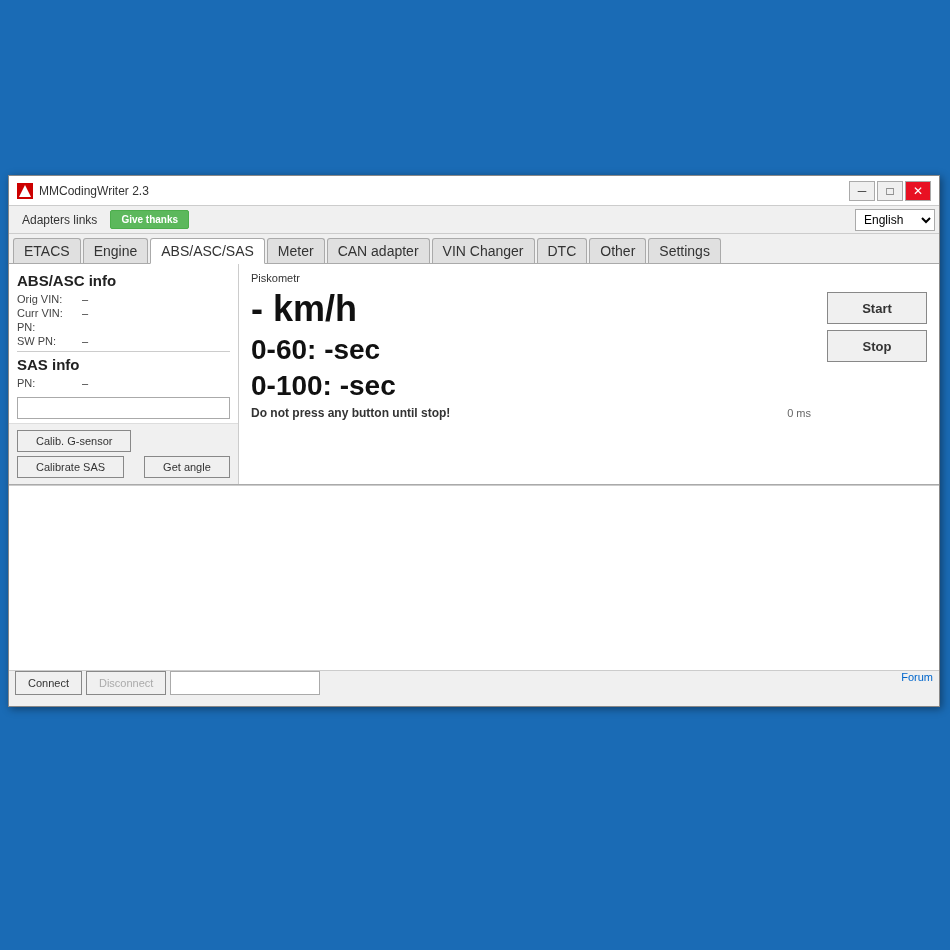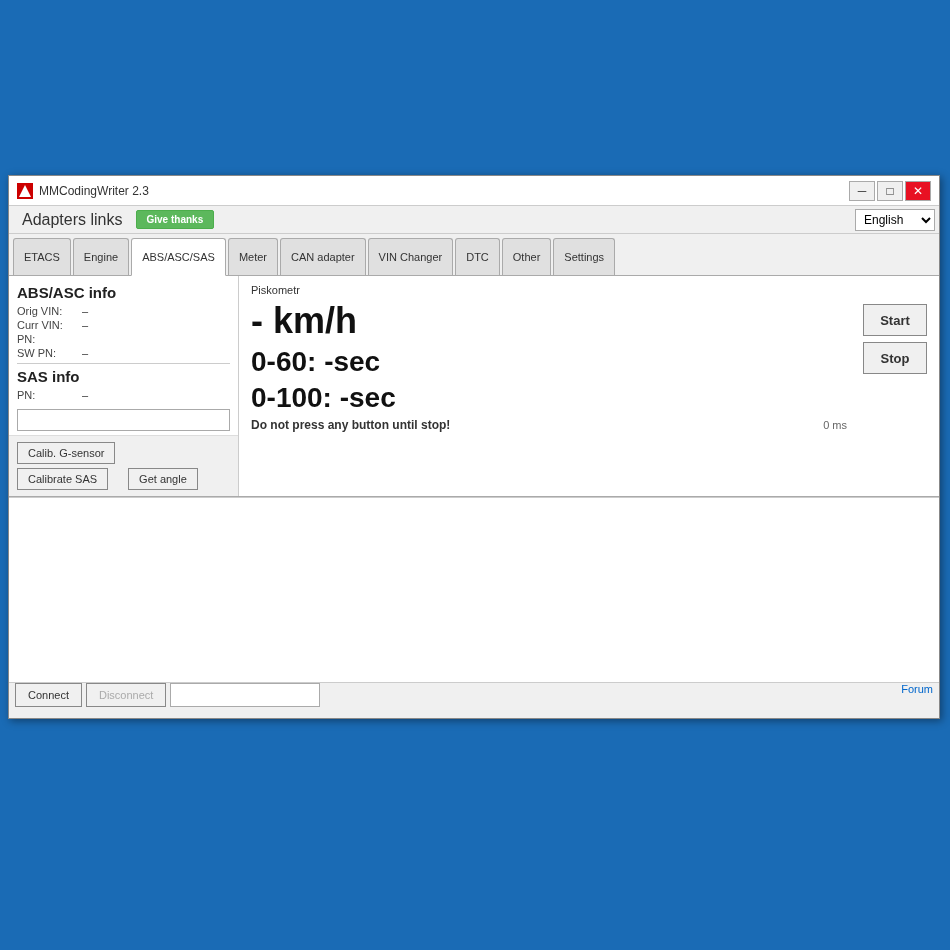--- a/index.html
+++ b/index.html
@@ -78,21 +78,21 @@
       height: 28px;
       display: flex;
       align-items: center;
       padding: 0 4px;
       border-bottom: 1px solid #ccc;
       gap: 4px;
     }
     .menu-item {
       padding: 3px 8px;
       cursor: pointer;
-      font-size: 16px;
+      font-size: 12px;
       color: #333;
       border: 1px solid transparent;
     }
 
     .give-thanks-btn {
       padding: 3px 10px;
       background: #5cb85c;
       color: white;
       border: 1px solid #4cae4c;
       cursor: pointer;
@@ -116,26 +116,26 @@
     
     .tab-bar {
       background: #f0f0f0;
       display: flex;
       align-items: flex-end;
       padding: 4px 4px 0 4px;
       border-bottom: 1px solid #aaa;
       gap: 2px;
     }
     .tab {
-      padding: 12px 10px;
+      padding: 4px 10px;
       background: #e0e0e0;
       border: 1px solid #aaa;
       border-bottom: none;
       cursor: pointer;
-      font-size: 11px;
+      font-size: 14px;
       color: #333;
       border-radius: 3px 3px 0 0;
     }
     .tab.active {
       background: #fff;
       border-bottom: 1px solid #fff;
       z-index: 1;
       margin-bottom: -1px;
     }
 
@@ -223,31 +223,31 @@
       color: #666;
     }
     .piskometr-buttons {
       display: flex;
       flex-direction: column;
       gap: 6px;
       margin-left: 16px;
       padding-top: 4px;
     }
     .pk-btn {
-      width: 64px;
+      width: 100px;
       height: 32px;
       background: #f0f0f0;
       border: 1px solid #888;
       cursor: pointer;
       font-size: 13px;
       font-weight: bold;
       color: #333;
     }
     .bottom-btn {
-      padding: 4px 10px;
+      padding: 4px 18px;
       background: #f0f0f0;
       border: 1px solid #888;
       cursor: pointer;
       font-size: 11px;
       color: #333;
       display: inline-block;
     }
     .bottom-btn-row {
       display: flex;
       gap: 20px;

